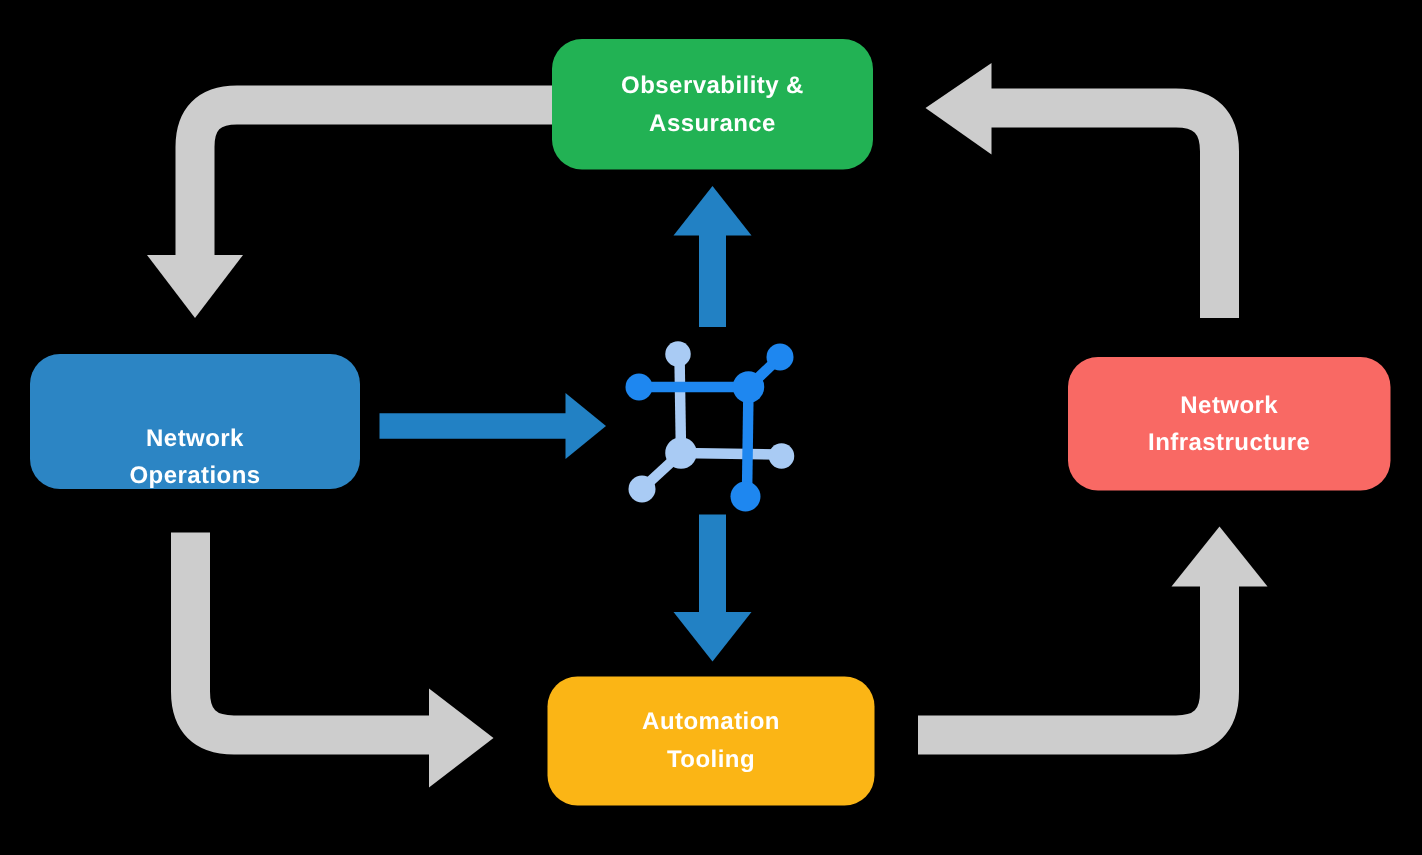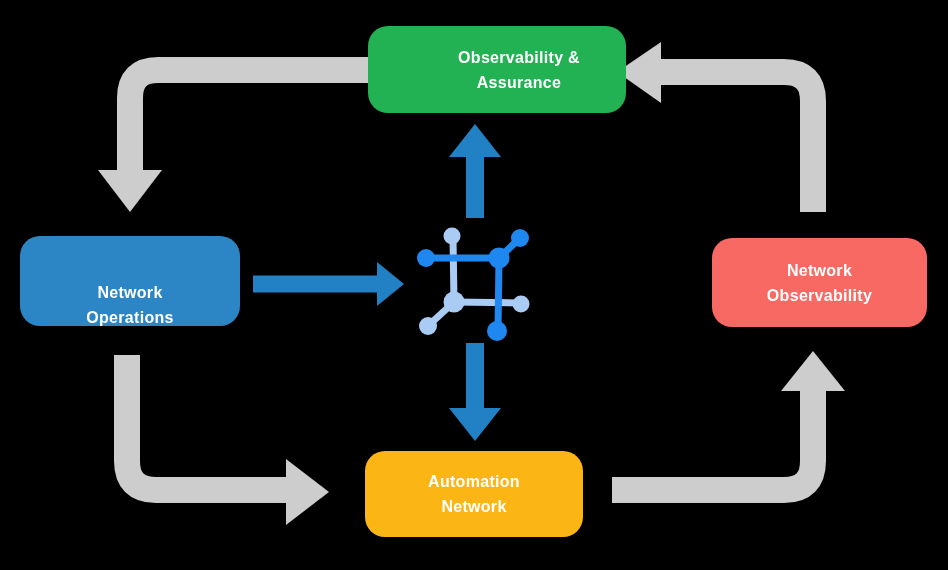--- a/index.html
+++ b/index.html
@@ -40,21 +40,21 @@
     align-items: center;
     justify-content: center;
     text-align: center;
     color: var(--box-text, #fff);
     font-size: 16px;
     font-weight: bold;
     line-height: 25px;
     letter-spacing: 0.3px;
   }
   .node-label { display: inline-block; }
-  .node-observability { left: 368px; top: 26px;  width: 214px; height: 87px; background: var(--box-green, #22B254); padding-left: 44px; }
+  .node-observability { left: 368px; top: 26px;  width: 214px; height: 87px; background: var(--box-green, #22B254); }
   .node-observability .node-label { max-width: 180px; }
   .node-operations    { left: 20px;  top: 236px; width: 220px; height: 90px; background: var(--box-blue, #2C85C4); }
   .node-operations .node-label { max-width: 120px; margin-top: 48px; }
   .node-infrastructure{ left: 712px; top: 238px; width: 215px; height: 89px; background: var(--box-red, #F96964); }
   .node-infrastructure .node-label { max-width: 145px; }
   .node-automation    { left: 365px; top: 451px; width: 218px; height: 86px; background: var(--box-yellow, #FBB515); }
   .node-automation .node-label { max-width: 120px; }
   
   .arrow-gray-shaft { fill: none; stroke: var(--arrow-gray, #CDCDCD); stroke-width: 26; }
   .arrow-gray-head  { fill: var(--arrow-gray, #CDCDCD); stroke: none; }
@@ -131,20 +131,20 @@
 
   <div class="node node-observability">
     <span class="node-label">Observability &amp; Assurance</span>
   </div>
 
   <div class="node node-operations">
     <span class="node-label">Network Operations</span>
   </div>
 
   <div class="node node-infrastructure">
-    <span class="node-label">Network Observability</span>
+    <span class="node-label">Network Infrastructure</span>
   </div>
 
   <div class="node node-automation">
-    <span class="node-label">Automation Network</span>
+    <span class="node-label">Automation Tooling</span>
   </div>
 
 </div>
 
 </body></html>

